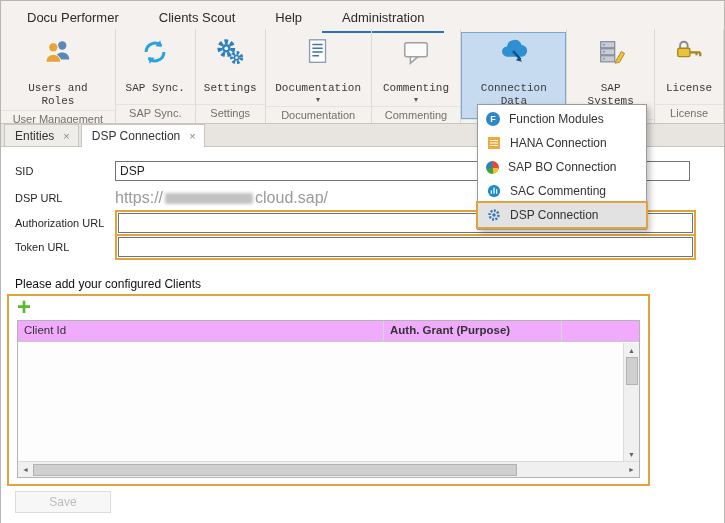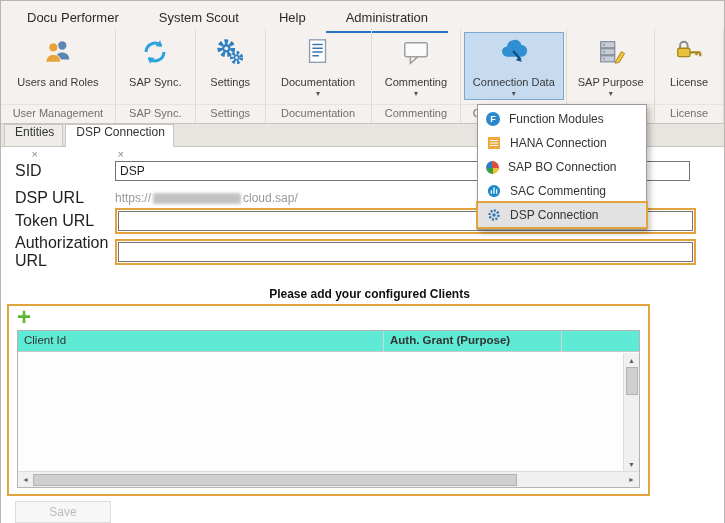--- a/index.html
+++ b/index.html
@@ -33,77 +33,76 @@
   .g0{width:115px}.g1{width:80px}.g2{width:70px}.g3{width:106px}
   .g4{width:90px}.g5{width:106px}.g6{width:88px}.g7{width:69px}
   .rbtnrow { flex:1; display:flex; justify-content:center; align-items:flex-start; padding-top:3px; }
   .rbutton {
     display:flex; flex-direction:column; align-items:center;
     padding:3px 8px 1px; font-size:11px; color:#3a3a3a; text-align:center;
     border:1px solid transparent; max-width:100%;
   }
   .rbutton.active { background:#c6dbf0; border:1px solid #7da7cd; }
   .ricon { height:32px; display:flex; align-items:center; }
-  .rlabel { line-height:1.2; margin-top:8px; }
+  .rlabel { line-height:1.2; margin-top:14px;font-family:Liberation Mono, monospace; }
   .rchev { font-size:8px; color:#555; line-height:8px; margin-top:1px; }
   .rcaption {
     height:19px; font-size:11px; color:#737069; text-align:center;
     border-top:1px solid #e6e2dd; padding-top:2px; white-space:nowrap; overflow:hidden;
   }
 
   
   .tabbar {
     height:23px; background:#e8e5e1; border-bottom:1px solid #c9c6c2;
     display:flex; align-items:flex-end; padding-left:3px;
   }
   .tab {
     display:flex; align-items:center; gap:9px;
     height:22px; padding:0 8px 0 10px; font-size:12px; color:#333;
     background:#efedea; border:1px solid #c9c6c2; border-bottom:none;
     margin-right:2px;
-    flex-direction:column;
   }
   .tab.active { background:#ffffff; height:23px; margin-bottom:-1px; }
   .tclose { color:#8a8a8a; font-size:11px; }
 
   
   .content { position:relative; background:#fff; height:377px; }
   .frow { display:flex; align-items:center; padding:0 14px; }
   .frow.sid { margin-top:12px; height:24px; }
   .frow.url { margin-top:3px; height:24px; }
   .frow.tok { margin-top:-2px; }
-  .flabel { width:100px; flex:none; font-size:16px; color:#1f1f1f; }
+  .flabel { width:100px; flex:none; font-size:11px; color:#1f1f1f; }
   .tinput {
     width:100%; height:20px; border:1px solid #737373; background:#fff;
     font:12px "Liberation Sans", sans-serif; padding:0 4px; color:#222;
   }
   .frow.sid .tinput { max-width:575px; }
-  .urlval { font-size:12px; color:#9a9a9a; display:flex; align-items:center; }
+  .urlval { font-size:16px; color:#9a9a9a; display:flex; align-items:center; }
   .redacted {
     display:inline-block; width:88px; height:11px; background:#c2c2c2;
     border-radius:2px; margin:0 2px; filter:blur(1.5px);
   }
   .hlwrap {
     flex:1; max-width:581px; border:2px solid #e2a33c; padding:1px; background:#fff;
   }
-  .clients-heading { margin:17px 0 0 14px; font-size:12px; font-weight:bold; color:#111;text-align:center; }
+  .clients-heading { margin:17px 0 0 14px; font-size:12px; font-weight:normal; color:#111; }
 
   .clients-box {
     margin:3px 0 0 6px; width:643px; height:192px;
     border:2px solid #e2a33c; padding:2px 8px; position:relative; background:#fff;
   }
   .addbtn {
     width:20px; height:20px; font-size:24px; font-weight:bold; color:#5cb82e;
     line-height:17px; text-align:left; cursor:default;
   }
   .grid {
     position:relative; margin-top:2px; height:158px;
     border:1px solid #b4b4b4; background:#fdfdfd; overflow:hidden;
   }
-  .ghead { display:flex; height:21px; background:#5eead4; border-bottom:1px solid #c8c8c8; }
+  .ghead { display:flex; height:21px; background:#f0abfc; border-bottom:1px solid #c8c8c8; }
   .gc { font-size:11.5px; color:#333; padding:3px 6px; border-right:1px solid #d6d6d6; overflow:hidden; white-space:nowrap; }
   .gc1 { width:366px; } .gc2 { width:178px;font-weight:bold; } .gc3 { flex:1; border-right:none; }
   .gbody { height:104px; background:#fdfdfd; }
   .vscroll {
     position:absolute; right:0; top:22px; bottom:16px; width:16px;
     background:#f0f0f0; border-left:1px solid #dcdcdc;
     display:flex; flex-direction:column; align-items:center;
   }
   .varrow { height:14px; font-size:7px; color:#606060; display:flex; align-items:center; justify-content:center; width:100%; }
   .vthumb { width:12px; height:28px; background:#cfcfcf; border:1px solid #b2b2b2; }
@@ -144,21 +143,21 @@
     background:conic-gradient(#d94f3d 0 28%, #f0c030 28% 50%, #3aa047 50% 72%, #2e7fc1 72% 100%);
   }
 </style>
 </head>
 <body>
 
 <div class="app">
 
   <div class="menubar">
     <div class="mitem">Docu Performer</div>
-    <div class="mitem">System Scout</div>
+    <div class="mitem">Clients Scout</div>
     <div class="mitem">Help</div>
     <div class="mitem active">Administration</div>
   </div>
 
   <div class="ribbon">
 
     <div class="rgroup g0">
       <div class="rbtnrow">
         <div class="rbutton">
           <span class="ricon">
@@ -271,21 +270,21 @@
                 <rect x="5" y="20" width="15" height="6.5"></rect>
               </g>
               <g fill="#8b96a5">
                 <circle cx="8.5" cy="8.2" r="1.1"></circle>
                   <circle cx="8.5" cy="15.7" r="1.1"></circle>
                   <circle cx="8.5" cy="23.2" r="1.1"></circle>
               </g>
               <path d="M21.5 25l5.5-9.5 3.5 2-5.5 9.5-4.5 1z" fill="#f0c040" stroke="#b08820" stroke-width="1"></path>
             </svg>
           </span>
-          <span class="rlabel">SAP Purpose</span>
+          <span class="rlabel">SAP Systems</span>
           <span class="rchev">▾</span>
         </div>
       </div>
       <div class="rcaption"></div>
     </div>
 
     <div class="rgroup g7">
       <div class="rbtnrow">
         <div class="rbutton">
           <span class="ricon">
@@ -323,29 +322,29 @@
 
     <div class="frow url">
       <span class="flabel">DSP URL</span>
       <span class="urlval">
         <span>https://</span>
           <span class="redacted"></span>
           <span>cloud.sap/</span>
       </span>
     </div>
 
+    <div class="frow">
+      <span class="flabel">Authorization URL</span>
+      <div class="hlwrap">
+        <input class="tinput" value="" style="">
+      </div>
+    </div>
+
     <div class="frow tok">
       <span class="flabel">Token URL</span>
-      <div class="hlwrap">
-        <input class="tinput" value="" style="">
-      </div>
-    </div>
-
-    <div class="frow">
-      <span class="flabel">Authorization URL</span>
       <div class="hlwrap">
         <input class="tinput" value="" style="">
       </div>
     </div>
 
     <div class="clients-heading">Please add your configured Clients</div>
 
     <div class="clients-box">
       <div class="addbtn">+</div>
       <div class="grid">

